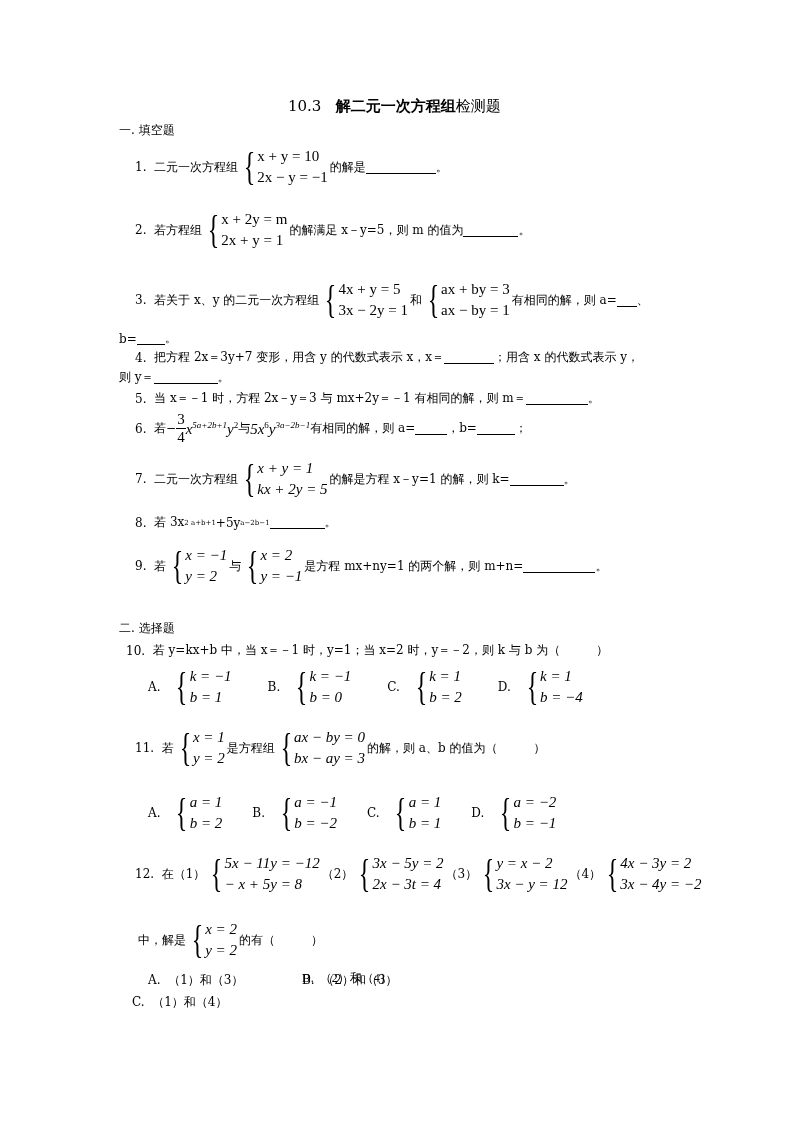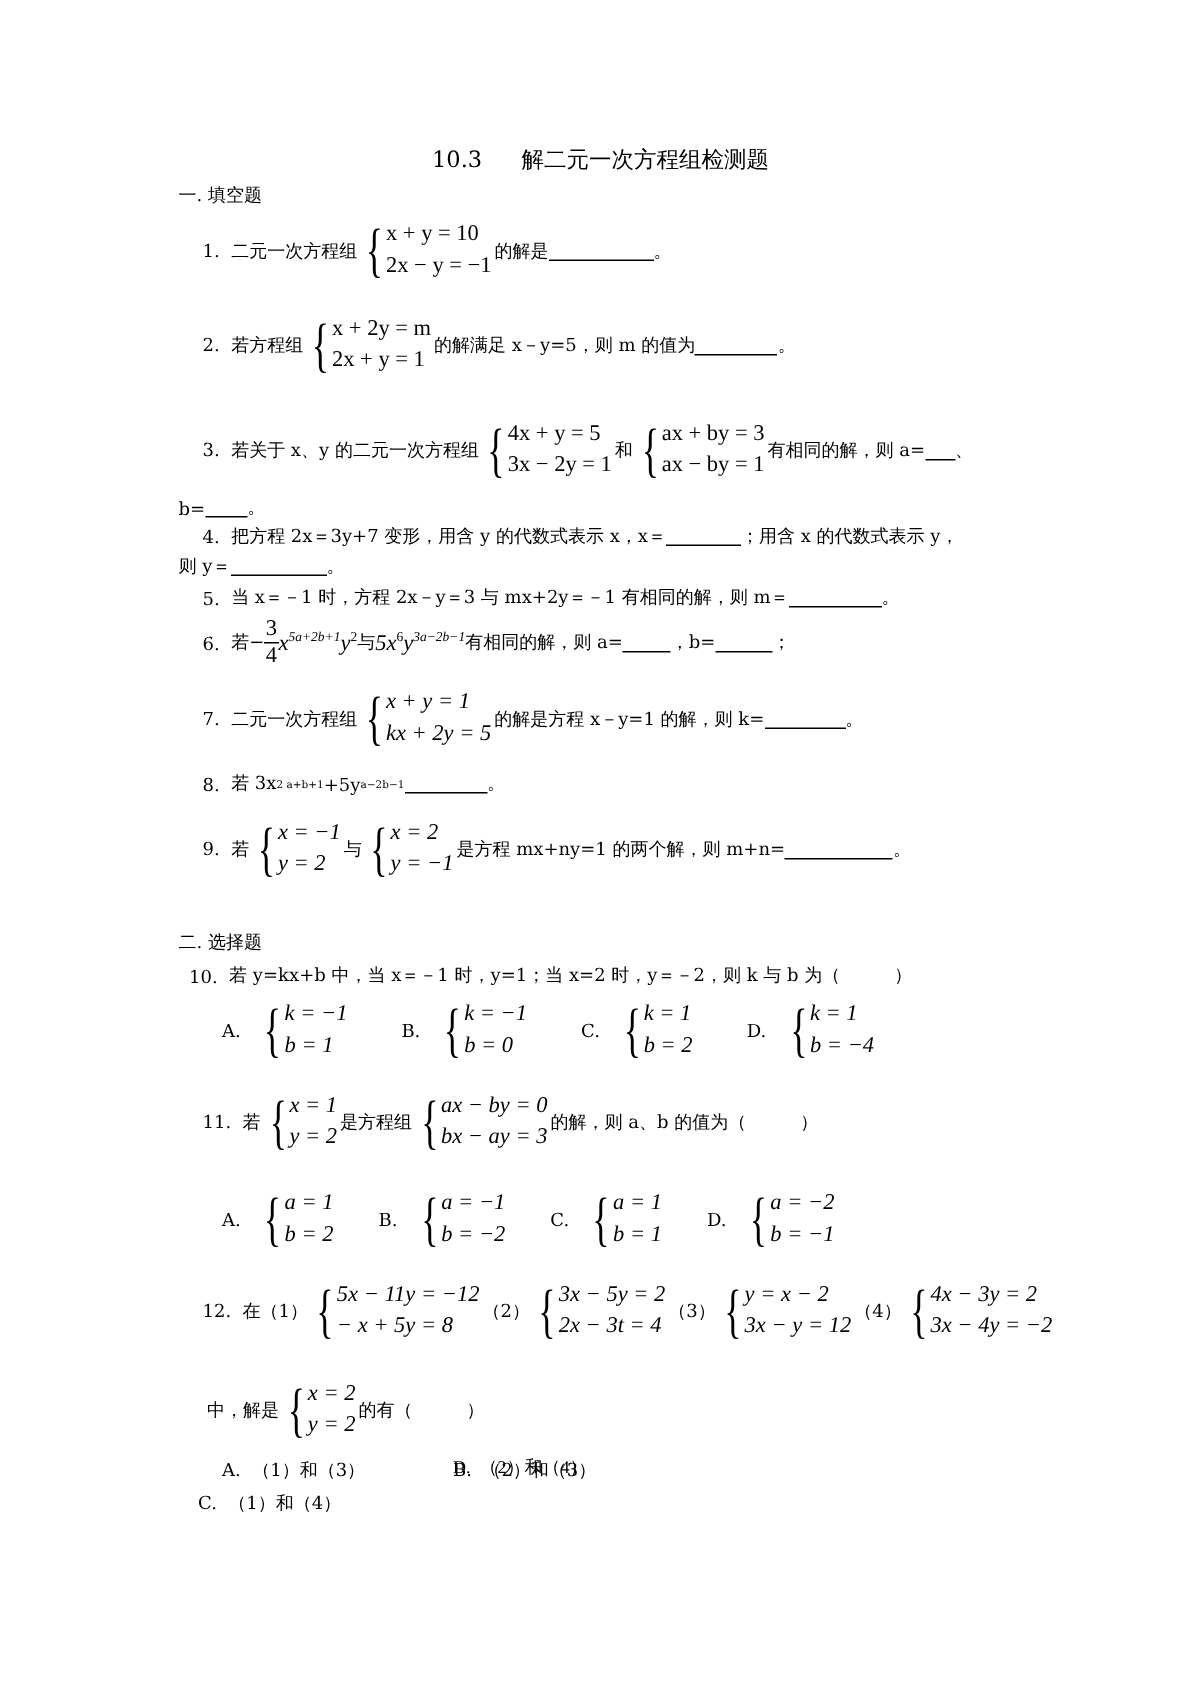--- a/index.html
+++ b/index.html
@@ -1,20 +1,20 @@
 <!DOCTYPE html>
 <html><head>
 <meta charset="utf-8">
 <style>
   html, body { margin:0; padding:0; background:#fff; }
   body { width:793px; height:1122px; position:relative; overflow:hidden;
          font-family:"DejaVu Serif","Liberation Serif",serif; color:#000; font-size:12px; }
   .abs { position:absolute; white-space:nowrap; }
   .title { font-size:15px; }
-  .title b { font-weight:normal;margin-left:12px; }
+  .title b { font-weight:bold; }
   .line { display:flex; align-items:center; font-size:12px; }
   .sys { display:inline-flex; align-items:center; margin:0 2px; }
   .brace { font-size:40px; line-height:40px; font-family:"Liberation Serif",serif; transform:scaleX(0.6); margin-right:-2px; font-weight:100; }
   .eqs { display:inline-flex; flex-direction:column; font-family:"Liberation Serif",serif; font-size:15px; line-height:21px; }
   .eqs i, .m i { font-style:italic; }
   .m { font-family:Liberation Serif, serif; font-size:15px; }
   .blank { display:inline-block; border-bottom:1.3px solid #000; height:12px; vertical-align:baseline; }
   .frac { display:inline-flex; flex-direction:column; align-items:center; font-family:"Liberation Serif",serif; font-size:15px; line-height:17px; vertical-align:middle; }
   .frac .n { border-bottom:1px solid #000; padding:0 1px; }
   sup { font-size:9px; }

